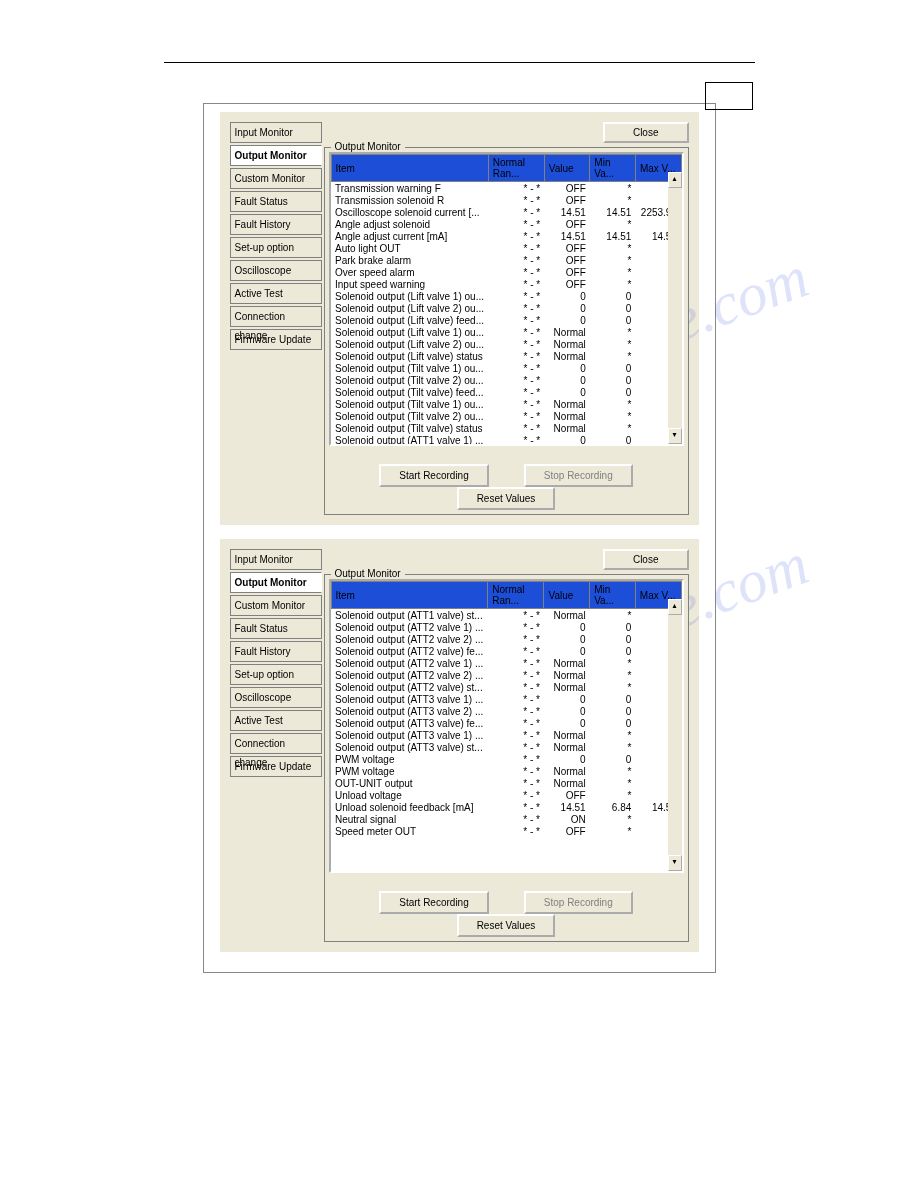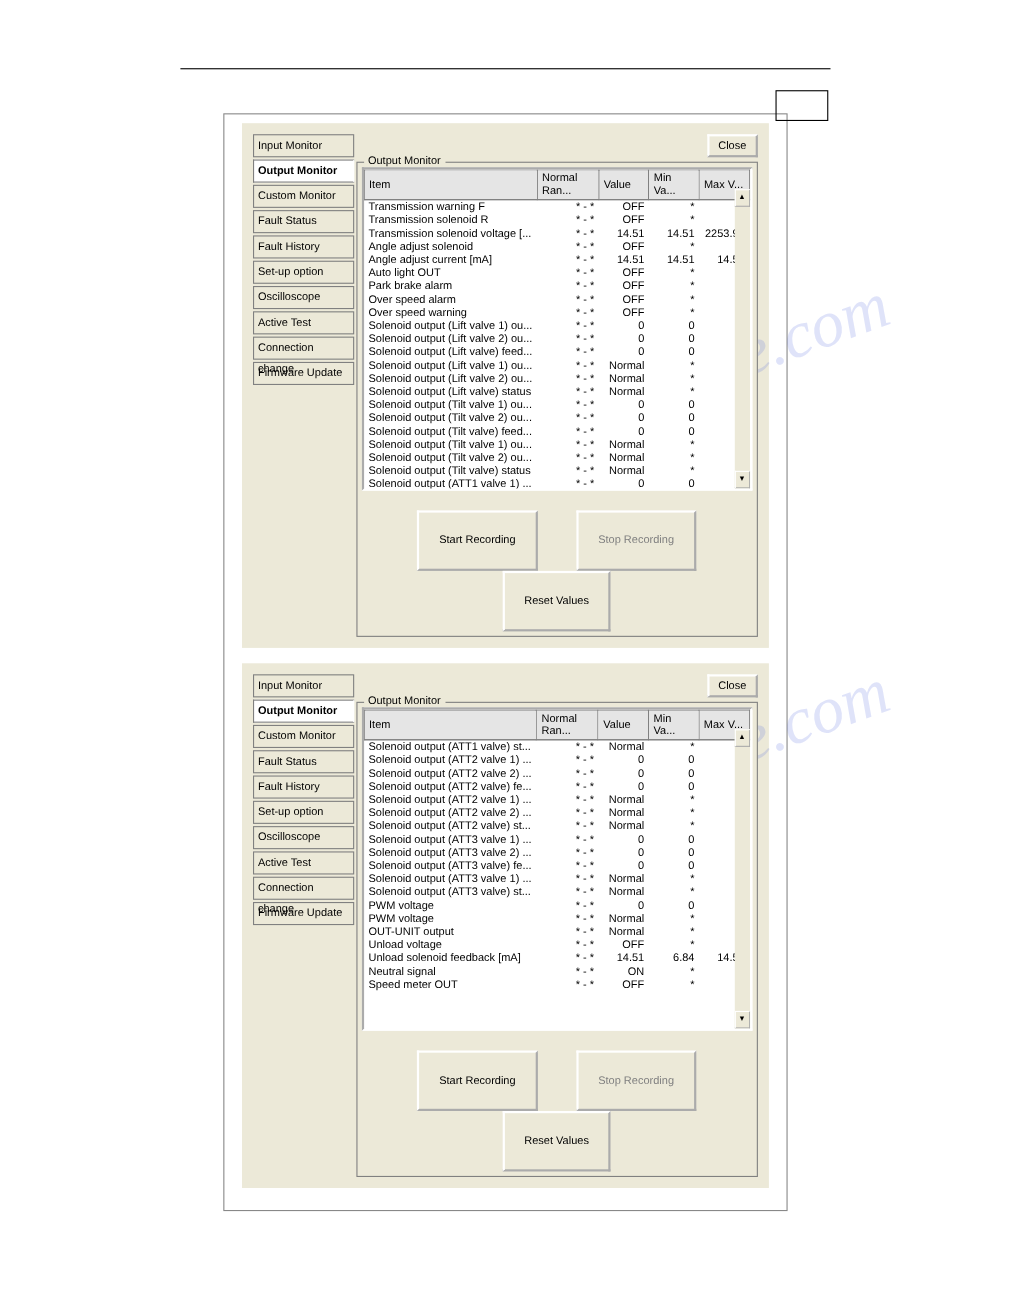--- a/index.html
+++ b/index.html
@@ -6,34 +6,34 @@
 .page{width:747px;margin:0 auto;position:relative}
 .topbox{position:absolute;right:80px;top:20px;width:46px;height:26px;border:1px solid #000}
 .hr{border-top:1px solid #000;margin:62px 78px 0}
 .outer{border:1px solid #888;margin:40px 117px 0;background:#fff;padding:8px 0 20px}
 .app{background:#ece9d8;margin:0 16px 0;padding:10px;position:relative}
 .sidebar{float:left;width:92px}
 .tab{border:1px solid #808080;background:#ece9d8;height:19px;line-height:19px;padding:0 4px;margin-bottom:2px;font-size:10px;cursor:pointer}
 .tab.active{background:#fff;border-right:1px solid #fff;font-weight:bold}
 .main{margin-left:94px}
 .closebar{text-align:right;margin-bottom:4px}
-.btn{background:#ece9d8;border:2px outset #fff;padding:3px 8px;font-size:10px;cursor:pointer}
+.btn{background:#ece9d8;border:2px outset #fff;padding:3px 28px;font-size:10px;cursor:pointer}
 .btn.dis{color:#808080}
 .fieldset{border:1px solid #808080;padding:4px;position:relative;background:#ece9d8}
 .legend{position:absolute;top:-7px;left:6px;background:#ece9d8;padding:0 4px;font-size:10px}
 .tbl-wrap{border:2px inset #fff;background:#fff;height:290px;overflow:hidden;position:relative}
 .tbl{width:100%;border-collapse:collapse;font-size:10px}
-.tbl th{background:#e5e5e5;border:1px solid #808080;padding:2px 4px;text-align:left;font-weight:normal;height:14px;position:sticky;top:0}
+.tbl th{background:#1d4ed8;border:1px solid #808080;padding:2px 4px;text-align:left;font-weight:normal;height:14px;position:sticky;top:0}
 .tbl td{padding:0 4px;height:12px;white-space:nowrap}
 .tbl td.r{text-align:right}
 .sbar{position:absolute;right:0;top:18px;bottom:0;width:14px;background:#ece9d8}
 .sbar .up,.sbar .dn{height:14px;background:#ece9d8;border:1px outset #fff;font-size:8px;text-align:center;line-height:12px}
 .sbar .dn{position:absolute;bottom:0;left:0;right:0}
 .btnrow{text-align:center;margin-top:18px}
-.btnrow .btn{margin:0 16px;padding:20px 18px}
+.btnrow .btn{margin:0 16px;padding:4px 18px}
 .clear{clear:both}
 .wm{position:absolute;font-size:60px;color:rgba(80,100,220,.18);transform:rotate(-20deg);pointer-events:none;font-style:italic;font-family:Georgia,serif;left:180px}
 </style>
 </head>
 <body>
 
 <div class="page">
 <div class="topbox"></div>
 <div class="hr"></div>
 
@@ -77,21 +77,21 @@
                     <td class="r">*</td>
                   </tr>
                   <tr>
                     <td>Transmission solenoid R</td>
                     <td class="r">* - *</td>
                     <td class="r">OFF</td>
                     <td class="r">*</td>
                     <td class="r">*</td>
                   </tr>
                   <tr>
-                    <td>Transmission solenoid voltage [...</td>
+                    <td>Oscilloscope solenoid current [...</td>
                     <td class="r">* - *</td>
                     <td class="r">14.51</td>
                     <td class="r">14.51</td>
                     <td class="r">2253.93</td>
                   </tr>
                   <tr>
                     <td>Angle adjust solenoid</td>
                     <td class="r">* - *</td>
                     <td class="r">OFF</td>
                     <td class="r">*</td>
@@ -119,21 +119,21 @@
                     <td class="r">*</td>
                   </tr>
                   <tr>
                     <td>Over speed alarm</td>
                     <td class="r">* - *</td>
                     <td class="r">OFF</td>
                     <td class="r">*</td>
                     <td class="r">*</td>
                   </tr>
                   <tr>
-                    <td>Over speed warning</td>
+                    <td>Input speed warning</td>
                     <td class="r">* - *</td>
                     <td class="r">OFF</td>
                     <td class="r">*</td>
                     <td class="r">*</td>
                   </tr>
                   <tr>
                     <td>Solenoid output (Lift valve 1) ou...</td>
                     <td class="r">* - *</td>
                     <td class="r">0</td>
                     <td class="r">0</td>

